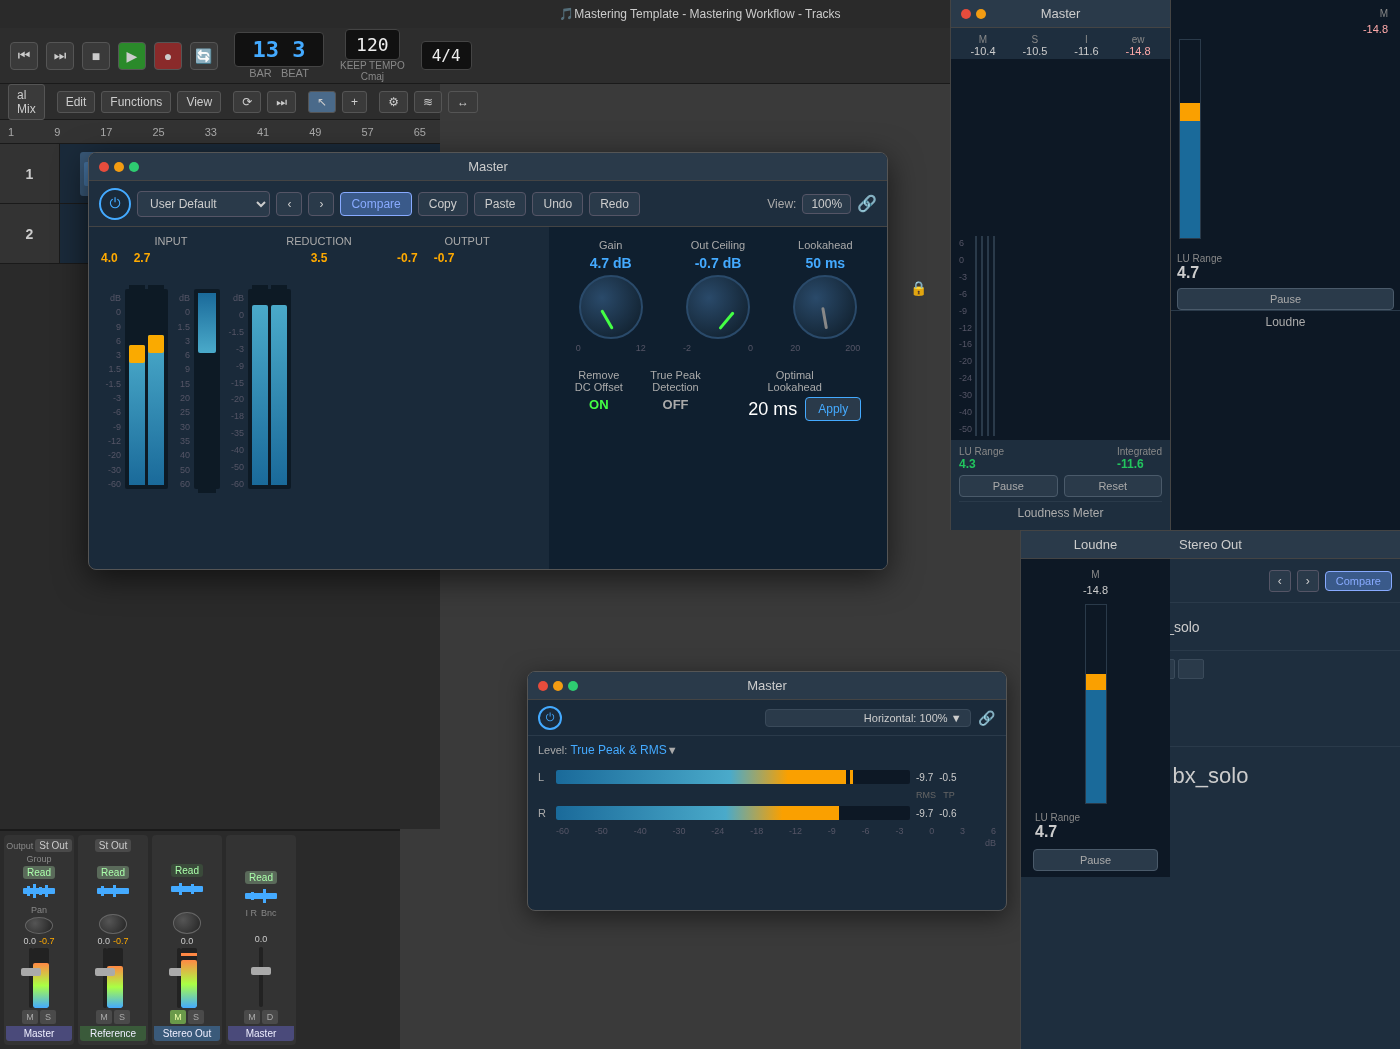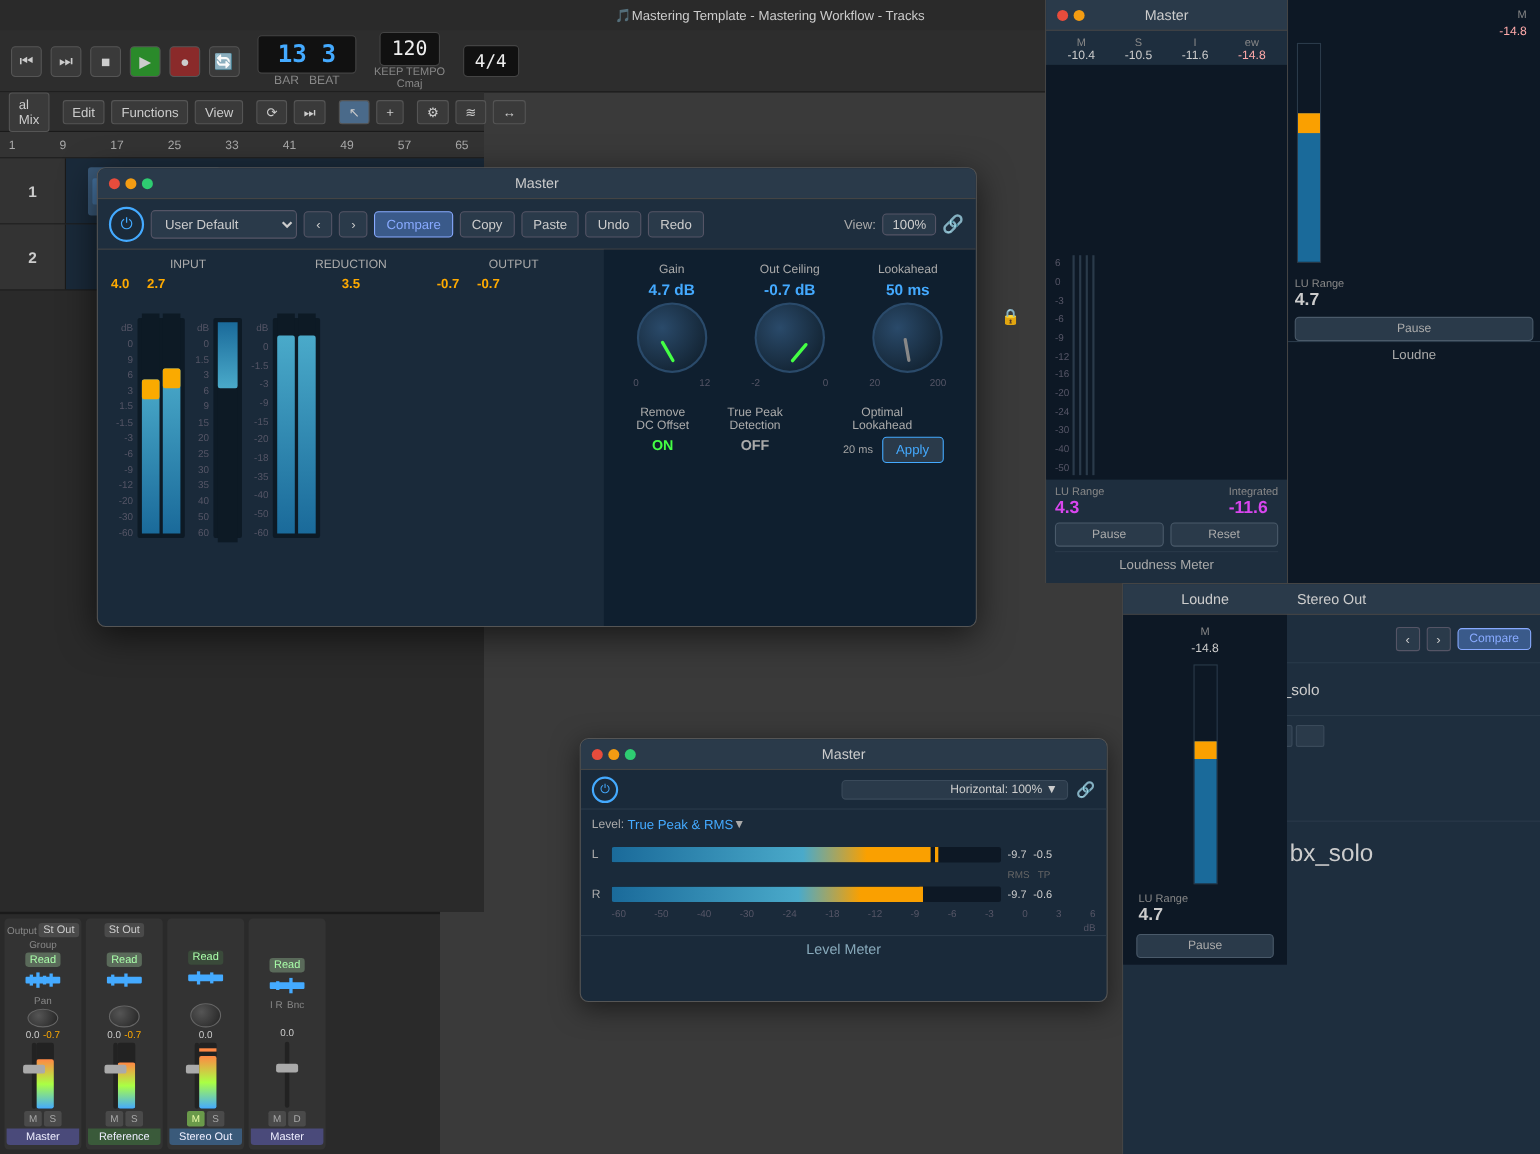--- a/index.html
+++ b/index.html
@@ -431,22 +431,22 @@
       color: #aaa;
       text-align: center;
     }
     .toggle-value {
       font-size: 13px;
       font-weight: bold;
     }
     .toggle-on { color: #4f4; }
     .toggle-off { color: #aaa; }
     .toggle-ms {
-      font-size: 10px;
-      color: #a3a3a3;
+      font-size: 18px;
+      color: #ffffff;
       margin-left: 20px;
     }
     .apply-btn {
       padding: 4px 12px;
       background: #2a3a4a;
       border: 1px solid #4af;
       border-radius: 4px;
       color: #4af;
       font-size: 12px;
       cursor: pointer;
@@ -538,21 +538,21 @@
       display: flex;
       flex-direction: column;
       gap: 4px;
     }
     .lu-range-row {
       display: flex;
       justify-content: space-between;
       font-size: 11px;
       color: #888;
     }
-    .lu-val { font-size: 16px; color: #d946ef; font-weight: bold; }
+    .lu-val { font-size: 12px; color: #22c55e; font-weight: bold; }
     .loudness-btns {
       display: flex;
       gap: 6px;
     }
     .loudness-btn {
       flex: 1;
       padding: 4px;
       background: #2a3a4a;
       border: 1px solid #4a5a6a;
       border-radius: 4px;
@@ -1298,23 +1298,20 @@
     <span>-18</span>
     <span>-12</span>
     <span>-9</span>
     <span>-6</span>
     <span>-3</span>
     <span>0</span>
     <span>3</span>
     <span>6</span>
   </div>
   <div style="text-align:right;padding:2px 10px;font-size:9px;color:#556;">dB</div>
-  <div class="lm-footer">
-    <span>Level Meter</span>
-  </div>
 </div>
 
 <div class="loudness-panel2">
   <div class="lp2-title">
     <span>Loudne</span>
   </div>
   <div style="padding:6px;background:#0d1825;flex:1;height:calc(100%-28px);">
 
     <div style="font-size:10px;color:#888;text-align:center;padding:4px;">M</div>
     <div style="font-size:11px;color:#ccc;text-align:center;">-14.8</div>

